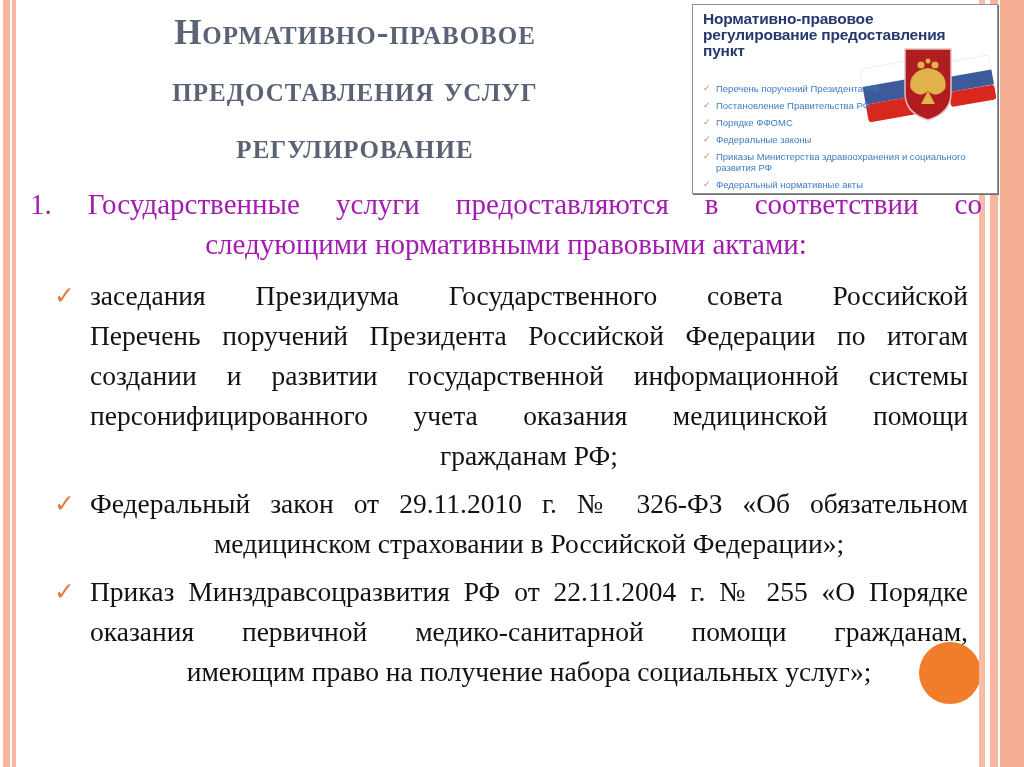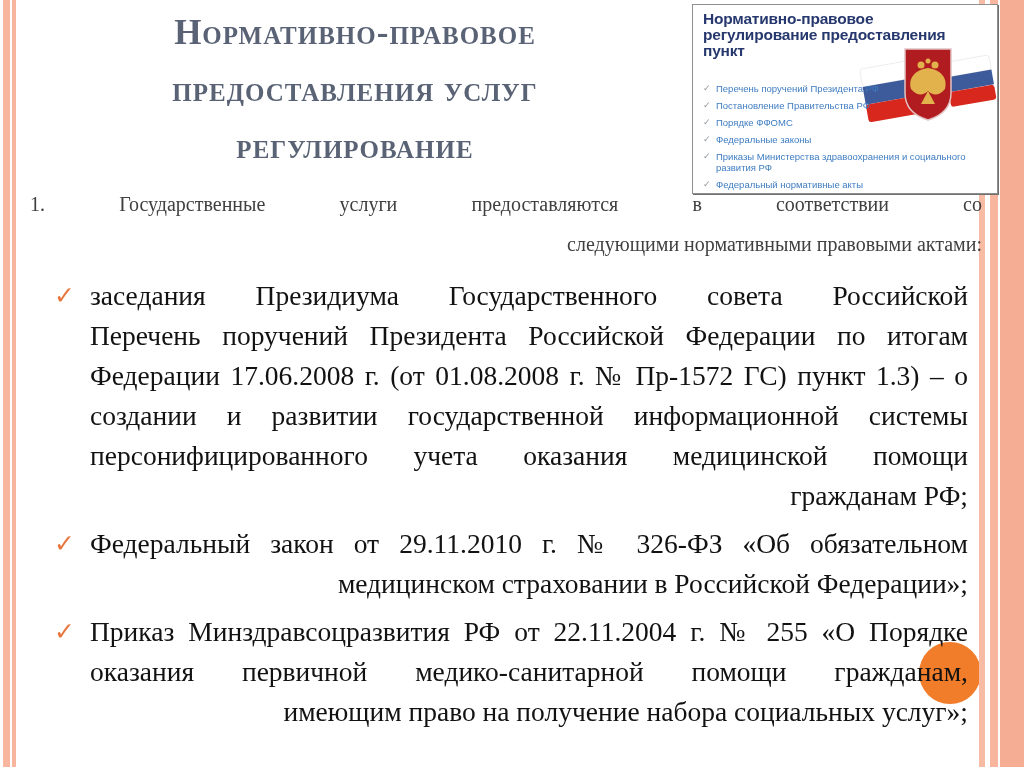--- a/index.html
+++ b/index.html
@@ -26,24 +26,24 @@
   .title {
     position:absolute; left:30px; top:4px; width:650px; z-index:2;
     text-align:center; color:#5a6375;
     font-weight:bold; font-variant:small-caps;
     font-size:35px; line-height:57px; letter-spacing:1px;
   }
 
   
   .intro {
     position:absolute; left:30px; top:184px; width:952px; z-index:2;
-    font-size:20px; line-height:40px; color:#404040;
+    font-size:29px; line-height:40px; color:#a21caf;
   }
   .jl { text-align:justify; text-align-last:justify; }
-  .ll { text-align:right; }
+  .ll { text-align:center; }
 
   .blist {
     position:absolute; left:30px; top:276px; width:938px; z-index:2;
     list-style:none; margin:0; padding:0;
     font-size:27.5px; line-height:40px; color:#121212;
   }
   .blist li { position:relative; padding-left:60px; margin-bottom:8px; }
   .chk {
     position:absolute; left:24px; top:2px;
     color:#e8773f; font-size:25px; line-height:36px;
@@ -96,21 +96,20 @@
 <div class="intro">
   <div class="jl">1. Государственные услуги предоставляются в соответствии со</div>
   <div class="ll">следующими нормативными правовыми актами:</div>
 </div>
 
 <ul class="blist">
   <li>
     <span class="chk">✓</span>
     <div class="jl">заседания Президиума Государственного совета Российской</div>
     <div class="jl">Перечень поручений Президента Российской Федерации по итогам</div>
-    <div class="jl">Федерации 17.06.2008 г. (от 01.08.2008 г. № Пр-1572 ГС) пункт 1.3) – о</div>
     <div class="jl">создании и развитии государственной информационной системы</div>
     <div class="jl">персонифицированного учета оказания медицинской помощи</div>
     <div class="ll">гражданам РФ;</div>
   </li>
   <li>
     <span class="chk">✓</span>
     <div class="jl">Федеральный закон от 29.11.2010 г. № 326-ФЗ «Об обязательном</div>
     <div class="ll">медицинском страховании в Российской Федерации»;</div>
   </li>
   <li>

